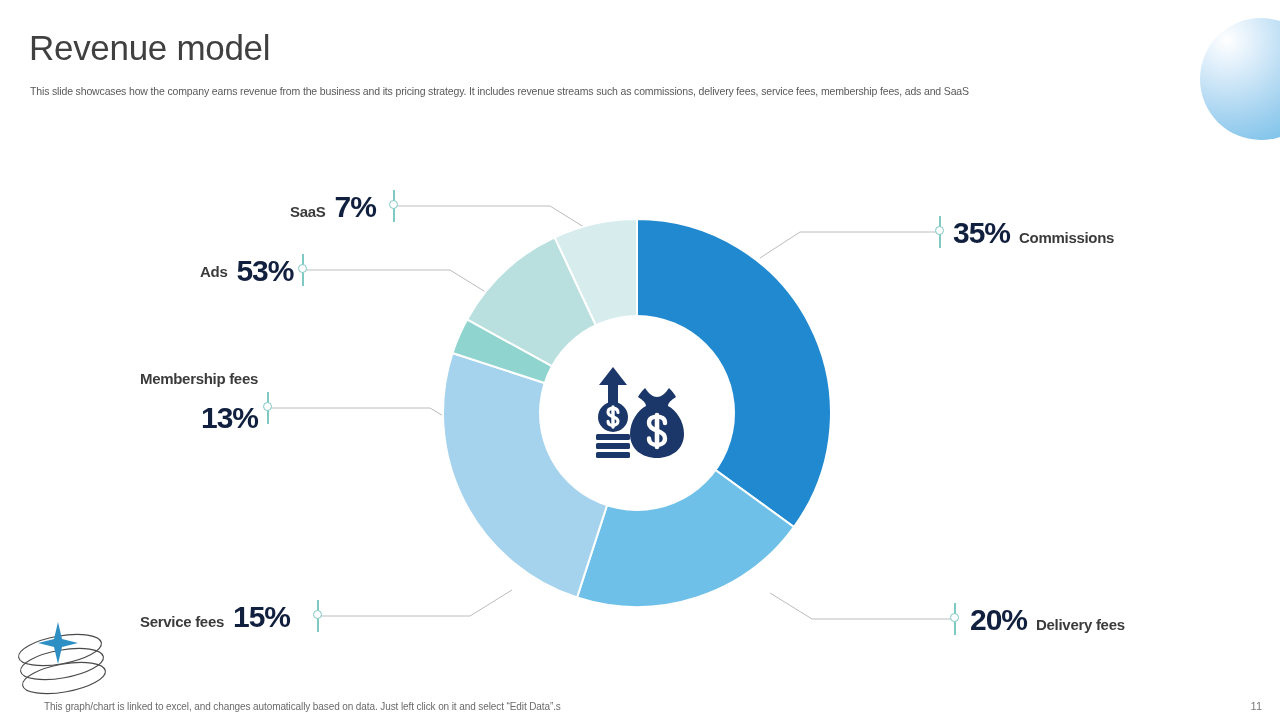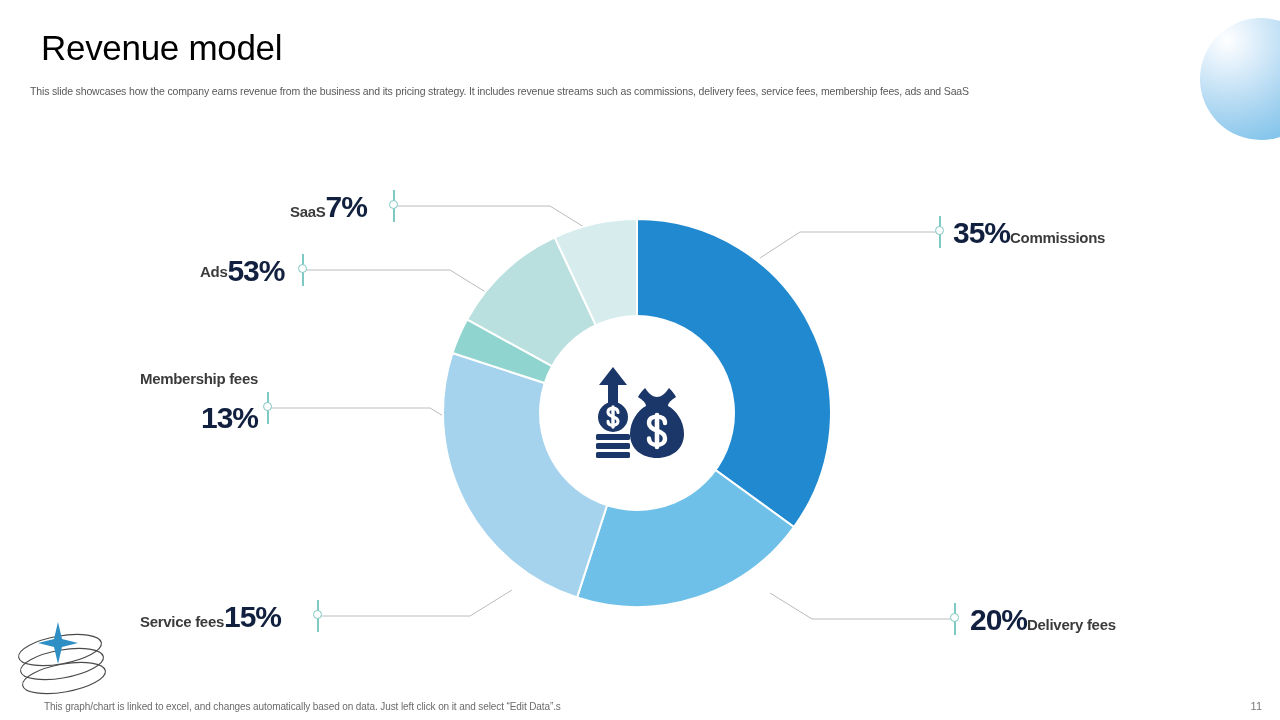--- a/index.html
+++ b/index.html
@@ -28,24 +28,23 @@
     opacity: .96;
   }
 
   
   .page-title {
     position: absolute;
     left: 29px;
     top: 29px;
     font-size: 35px;
     font-weight: 400;
-    color: #000000;
+    color: #404040;
     letter-spacing: -.3px;
     line-height: 1.1;
-    margin-left: 12px;
   }
   .page-subtitle {
     position: absolute;
     left: 30px;
     top: 85px;
     width: 1130px;
     font-size: 10.5px;
     font-weight: 400;
     color: #595959;
     letter-spacing: -.15px;
@@ -95,22 +94,22 @@
     font-weight: 700;
     color: #12203f;
     letter-spacing: -1px;
   }
   .callout .nm {
     font-size: 15px;
     font-weight: 700;
     color: #3b3b3b;
     letter-spacing: -.3px;
   }
-  .callout.right .nm { }
-  .callout.left  .nm { }
+  .callout.right .nm { margin-left: 9px; }
+  .callout.left  .nm { margin-right: 9px; }
 
   .callout.stacked {
     display: block;
     text-align: right;
   }
   .callout.stacked .nm { display: block; margin: 0 0 14px 0; }
   .callout.stacked .pct { display: block; }
 
   
   .marker {

